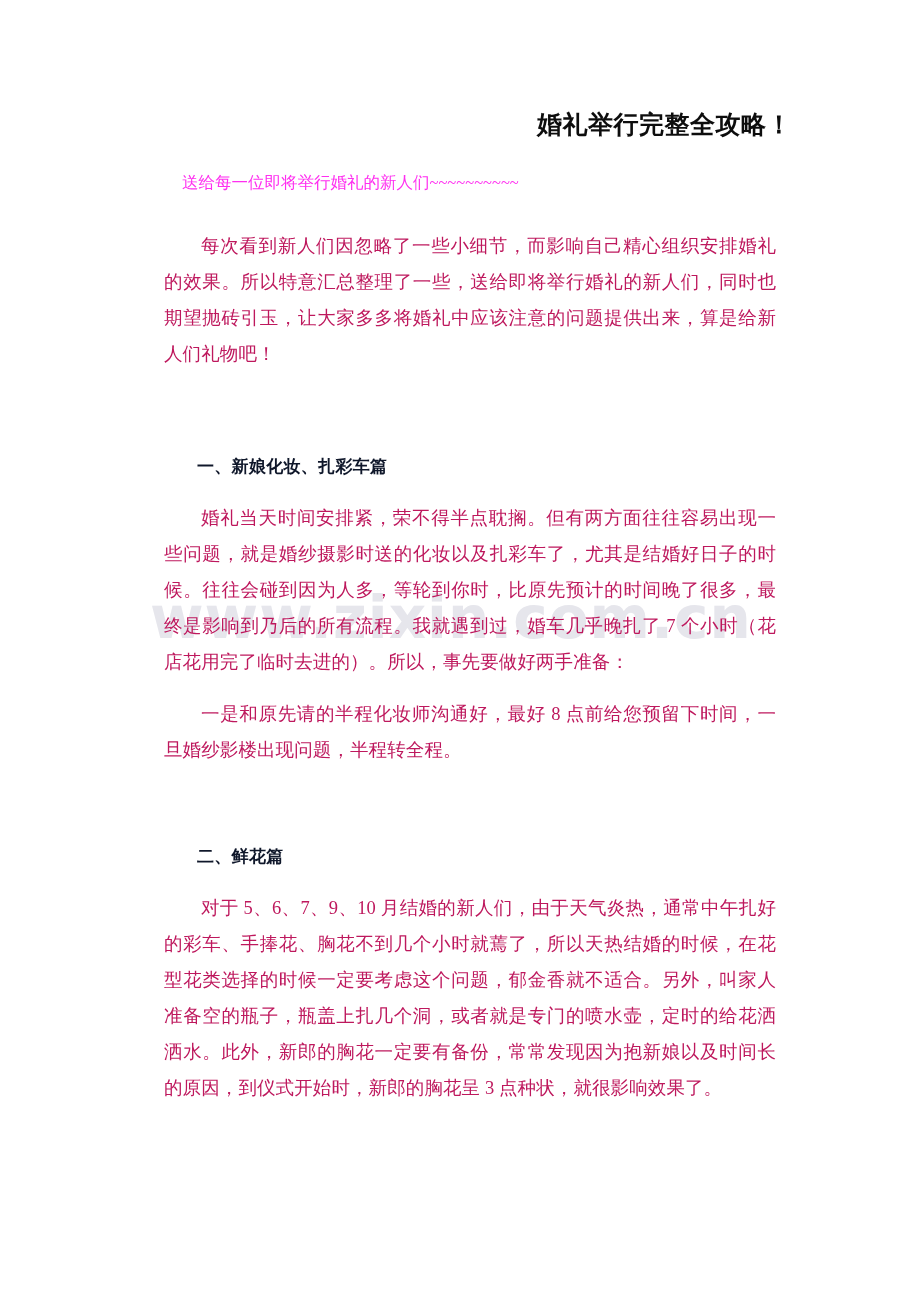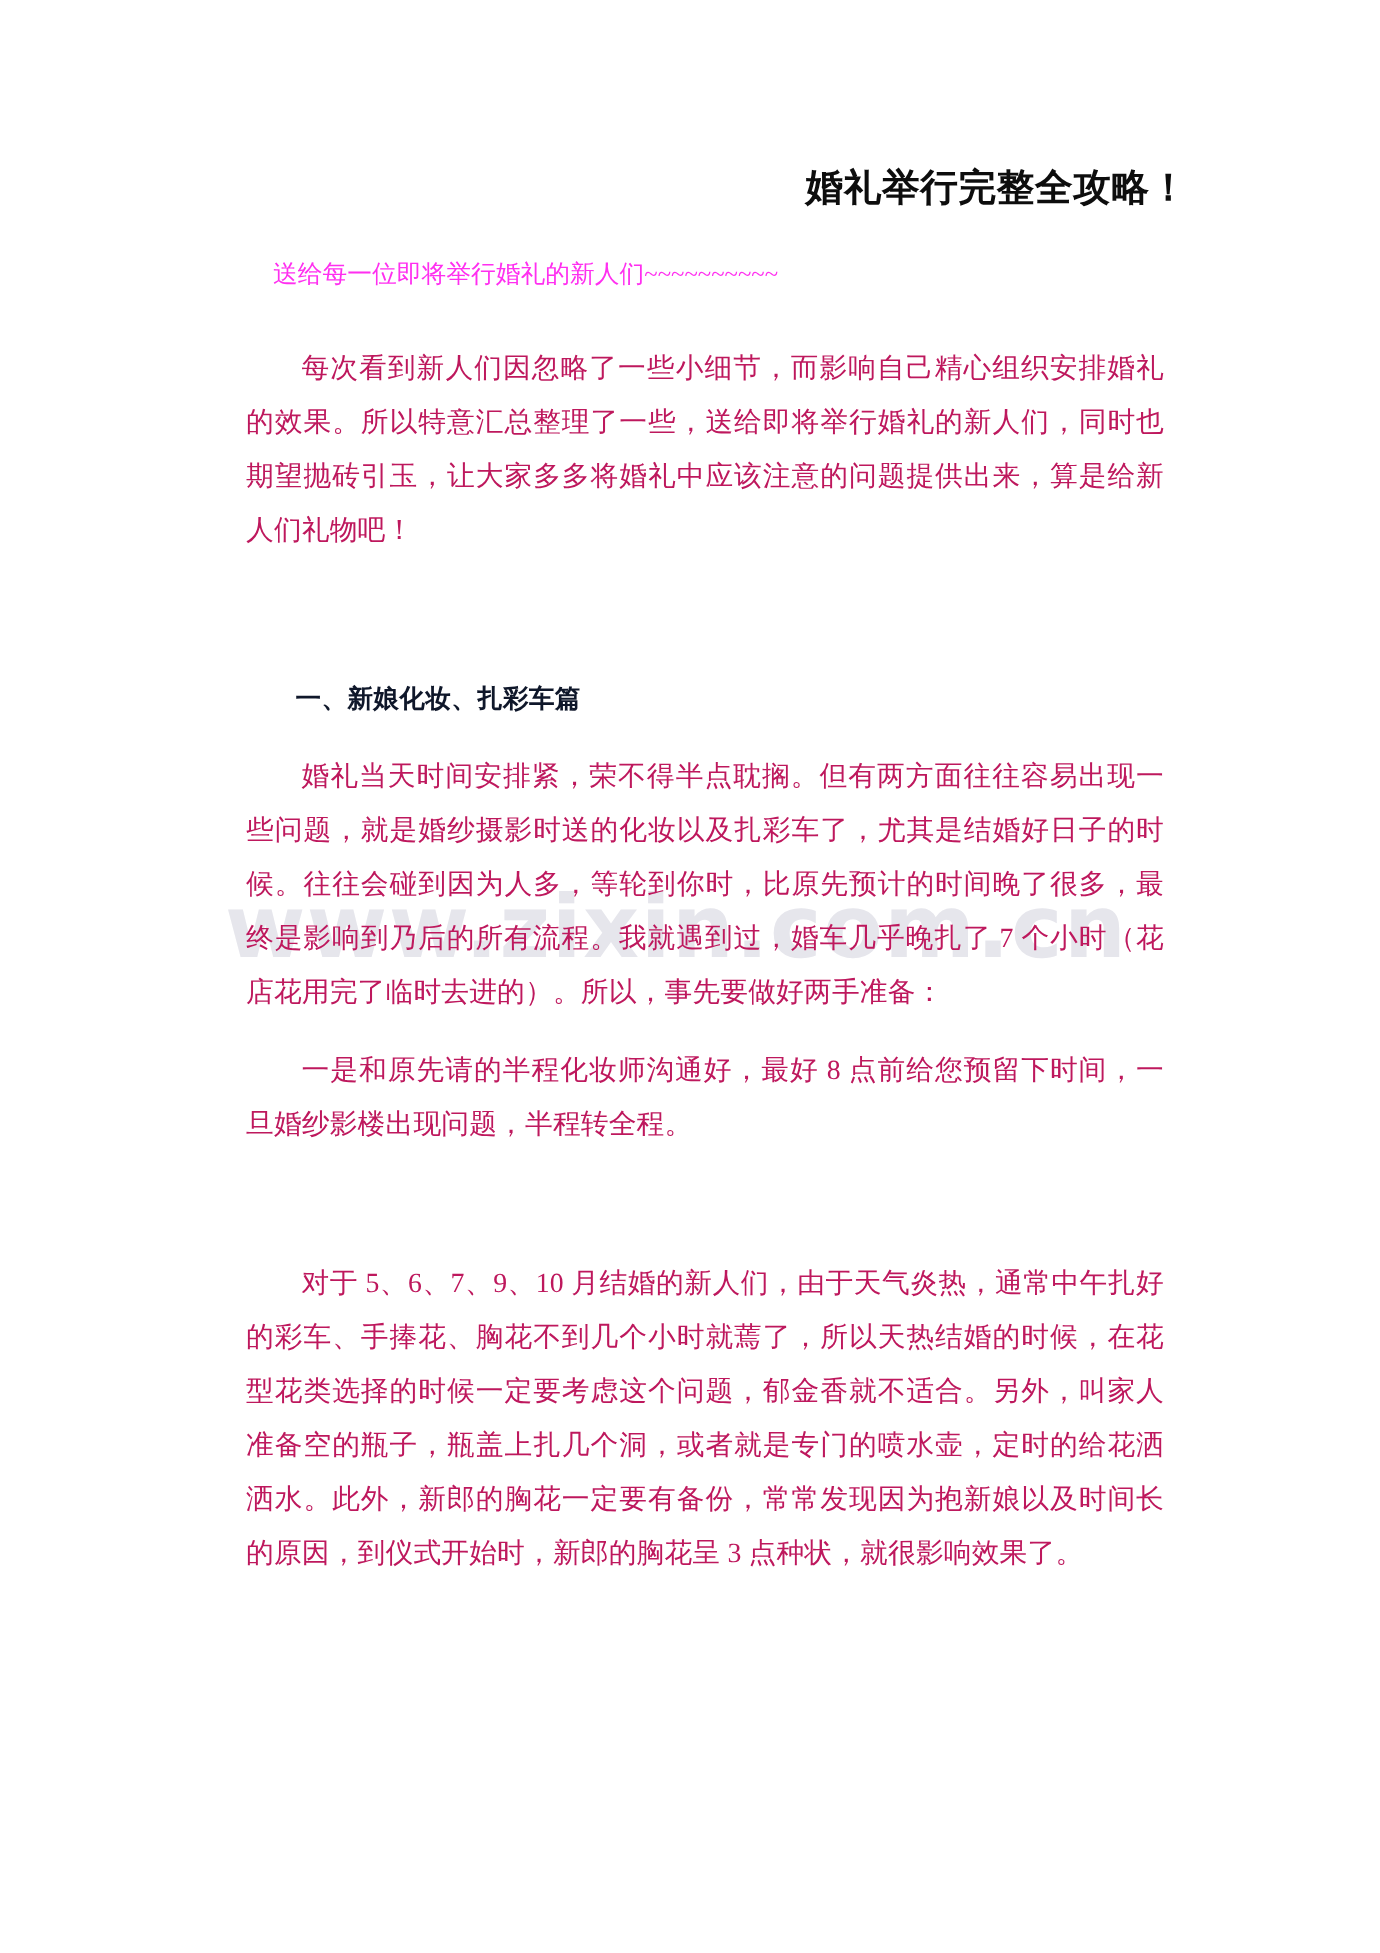--- a/index.html
+++ b/index.html
@@ -122,18 +122,19 @@
 
     <h2 class="sect-head">一、新娘化妆、扎彩车篇</h2>
 
     <p class="para">婚礼当天时间安排紧，荣不得半点耽搁。但有两方面往往容易出现一些问题，就是婚纱摄影时送的化妆以及扎彩车了，尤其是结婚好日子的时候。往往会碰到因为人多，等轮到你时，比原先预计的时间晚了很多，最终是影响到乃后的所有流程。我就遇到过，婚车几乎晚扎了 7 个小时（花店花用完了临时去进的）。所以，事先要做好两手准备：</p>
 
     <p class="para">一是和原先请的半程化妆师沟通好，最好 8 点前给您预留下时间，一旦婚纱影楼出现问题，半程转全程。</p>
 
 
     <div class="gap-md"></div>
 
+    <h2 class="sect-head">二、鲜花篇</h2>
 
     <p class="para">对于 5、6、7、9、10 月结婚的新人们，由于天气炎热，通常中午扎好的彩车、手捧花、胸花不到几个小时就蔫了，所以天热结婚的时候，在花型花类选择的时候一定要考虑这个问题，郁金香就不适合。另外，叫家人准备空的瓶子，瓶盖上扎几个洞，或者就是专门的喷水壶，定时的给花洒洒水。此外，新郎的胸花一定要有备份，常常发现因为抱新娘以及时间长的原因，到仪式开始时，新郎的胸花呈 3 点种状，就很影响效果了。</p>
 
 
   </div>
 </div>
 
 </body></html>

